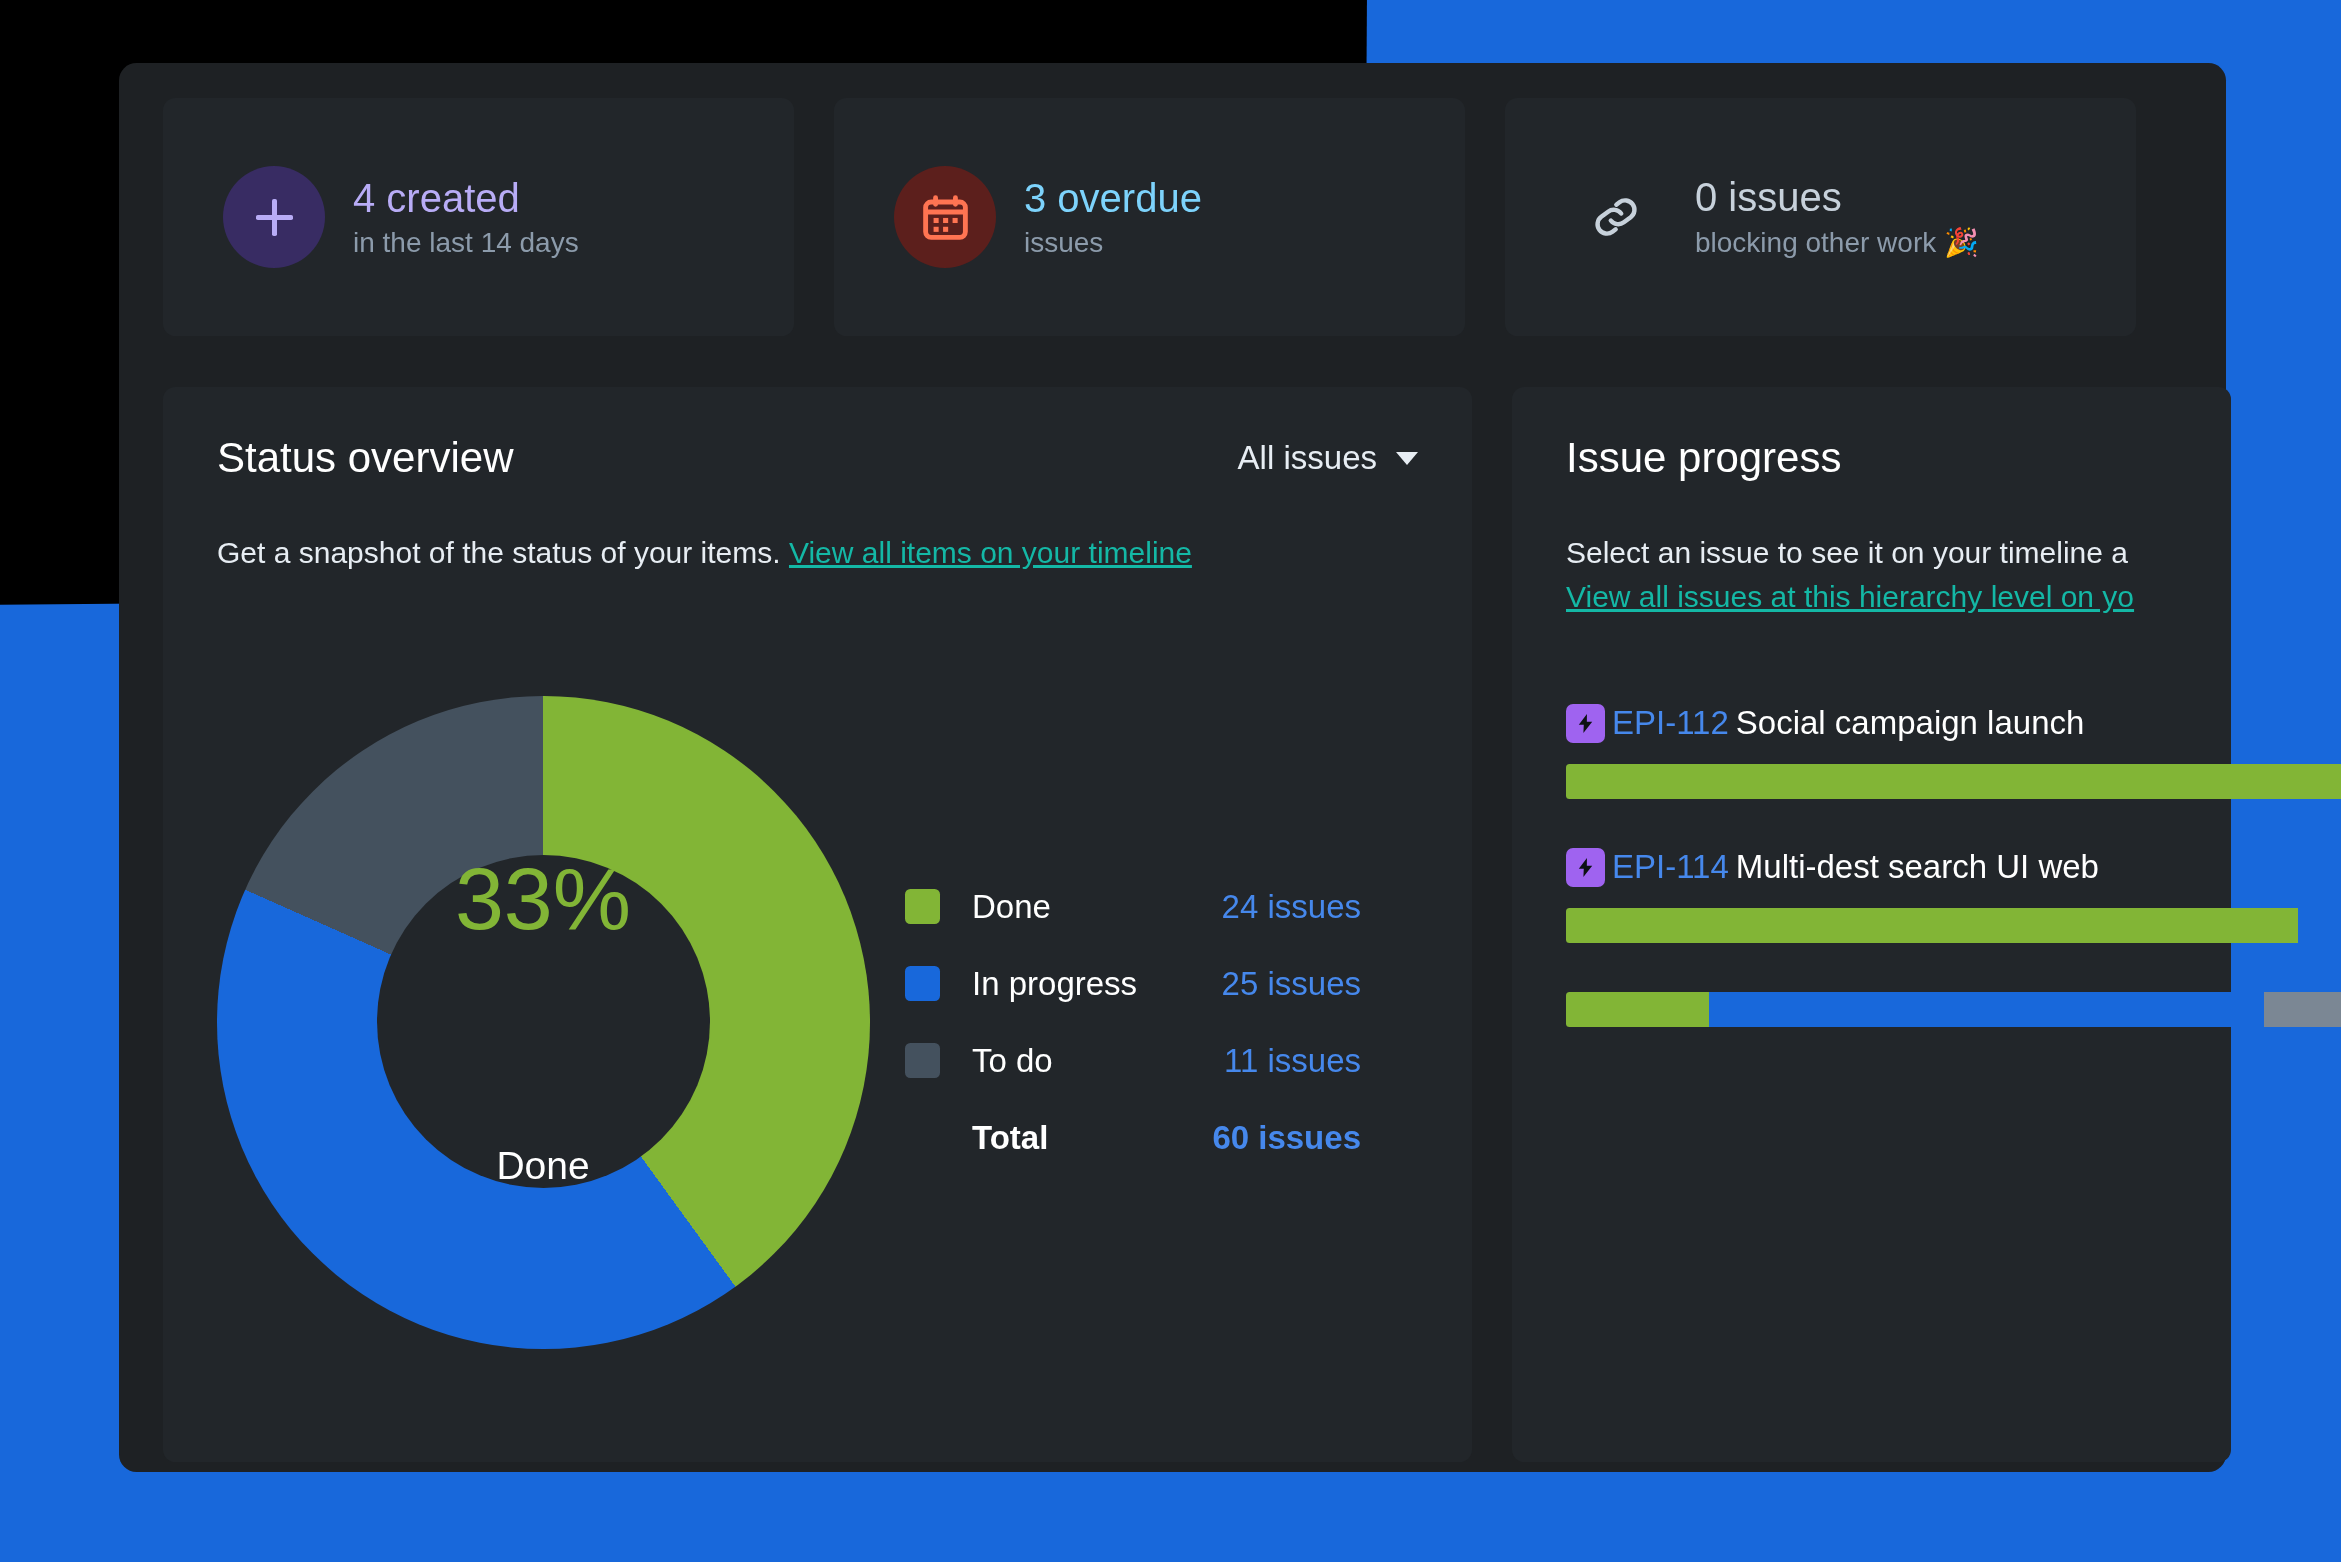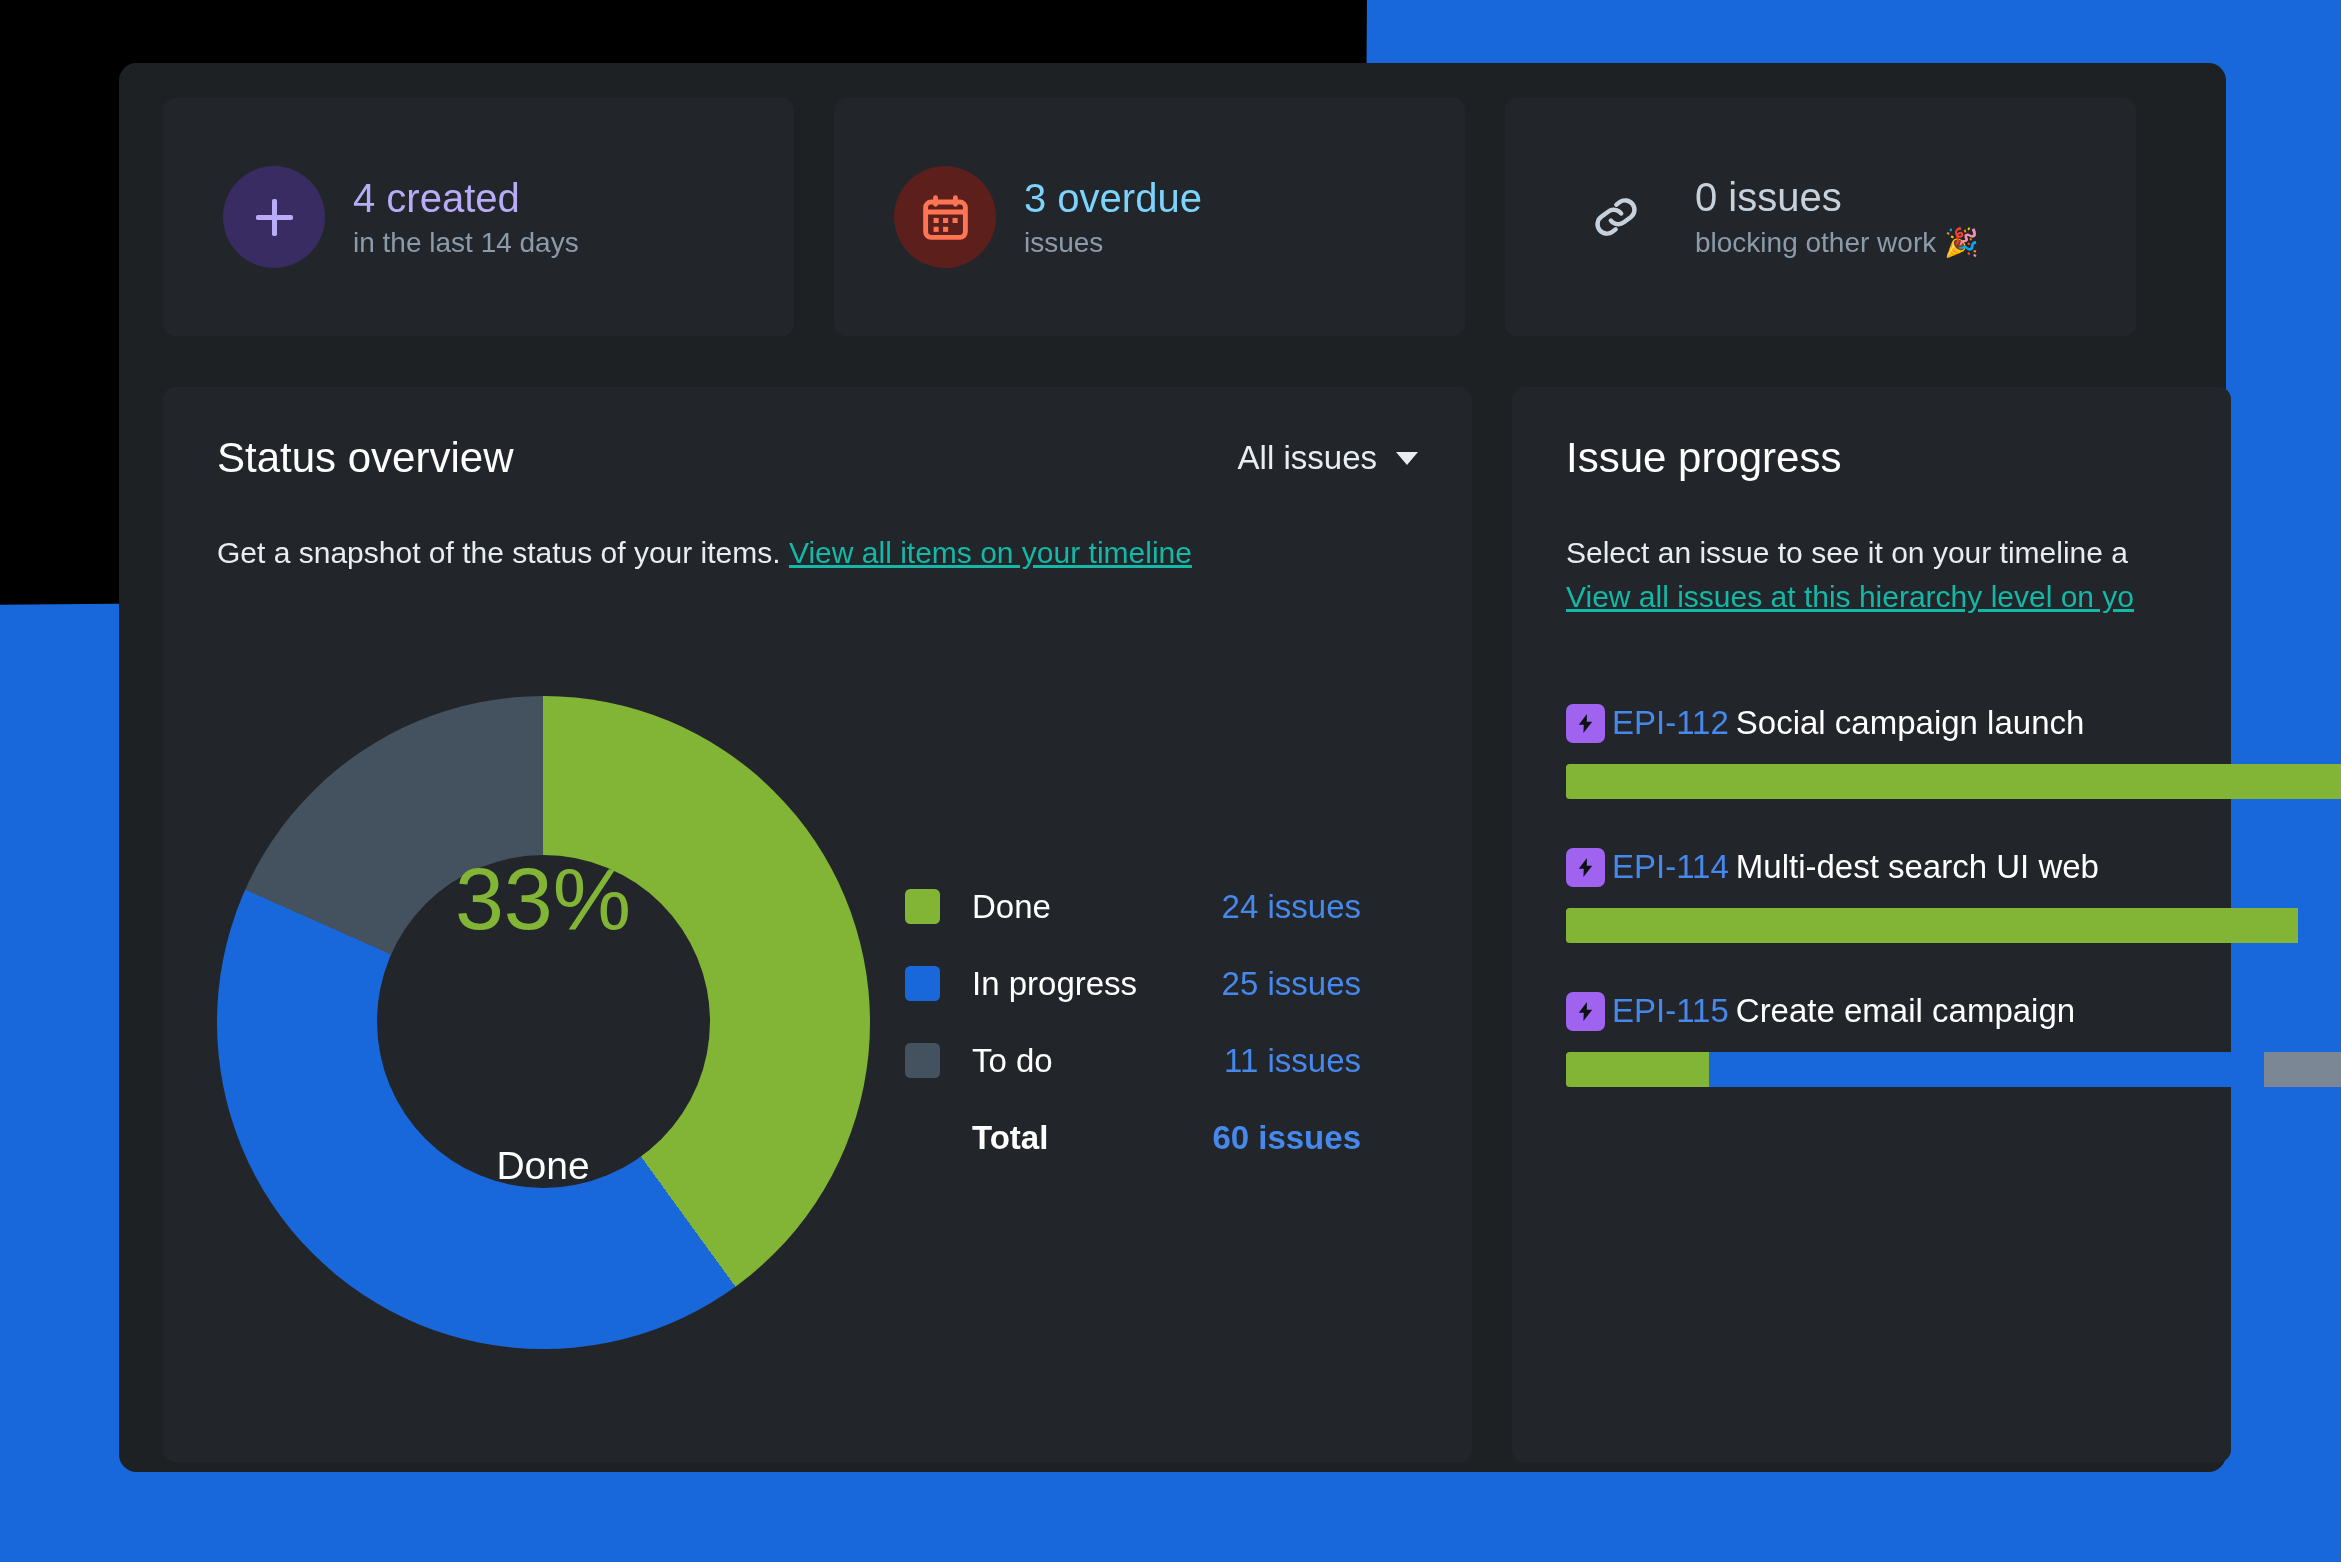--- a/index.html
+++ b/index.html
@@ -319,29 +319,20 @@
                 </span>
                 <span class="issue-key">EPI-114</span>
                 <span class="issue-sum">Multi-dest search UI web</span>
               </div>
               <div class="issue-bar">
                 <div class="seg done" style="width: 87%;"></div>
                 <div class="seg prog" style="width: 13%;"></div>
               </div>
             </div>
             <div class="issue-item">
-              <div class="issue-head">
-                <span class="epic-icon">
-                  <svg width="23" height="23" viewBox="0 0 24 24">
-                    <path d="M13.5 2 5 13.2h5.2L9.8 22 19 10.2h-5.6L13.5 2z" fill="#0d1114"></path>
-                  </svg>
-                </span>
-                <span class="issue-key">EPI-115</span>
-                <span class="issue-sum">Create email campaign</span>
-              </div>
               <div class="issue-bar">
                 <div class="seg done" style="width: 17%;"></div>
                 <div class="seg prog" style="width: 66%;"></div>
                 <div class="seg todo" style="width: 17%;"></div>
               </div>
             </div>
           </div>
       </div>
 
     </div>

